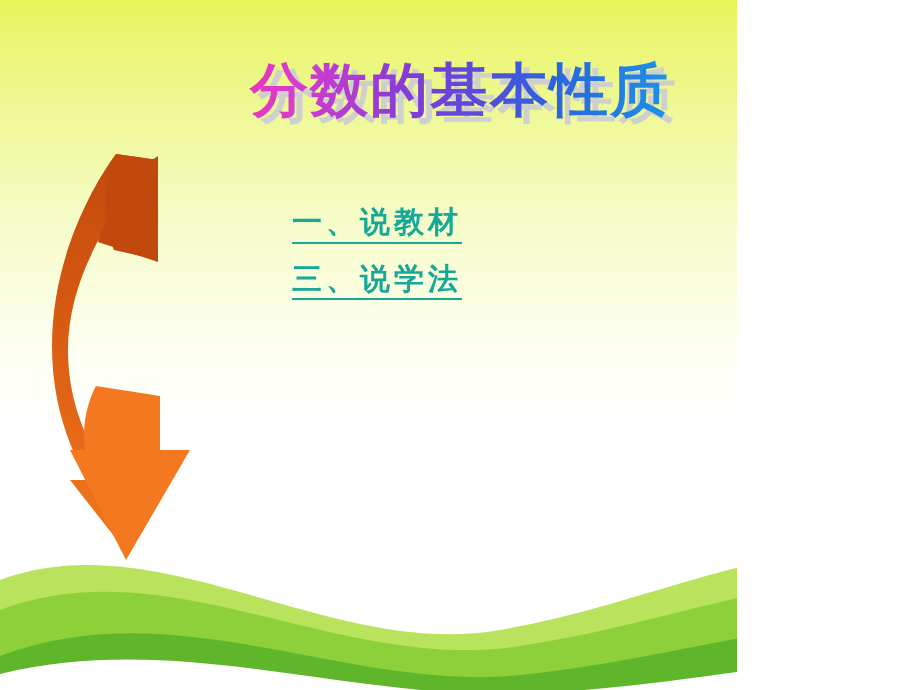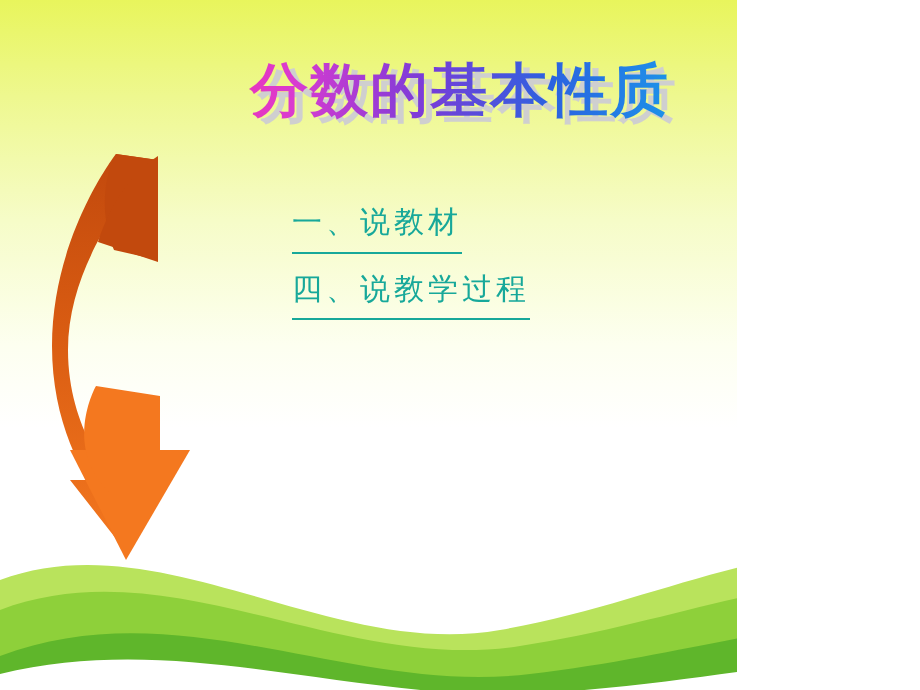--- a/index.html
+++ b/index.html
@@ -72,27 +72,27 @@
   
   #menu {
     position: absolute;
     left: 292px;
     top: 205px;
     width: 480px;
   }
   .menu-item {
     font-family: "DejaVu Serif", serif;
     font-size: 30px;
-    font-weight: normal;
+    font-weight: bold;
     color: #17a89a;
     letter-spacing: 4px;
     margin-bottom: 18px;
     display: inline-block;
     border-bottom: 2px solid #17a89a;
-    padding-bottom: 12px;
+    padding-bottom: 2px;
     line-height: 1.15;
     white-space: nowrap;
   }
   .menu-row {
     display: block;
   }
 </style>
 </head>
 <body>
 
@@ -132,17 +132,17 @@
     <path d="M118,6 L118,112 L58,92 C58,92 74,34 118,6 Z" fill="#c2490d"></path>
     <path d="M30,300 L150,300 L86,410 Z" fill="#f4781f"></path>
     <path d="M56,236 C56,236 20,300 74,346 L74,306 L120,306 L120,246 Z" fill="#f4781f"></path>
   </svg>
 
   <div id="menu">
     <div class="menu-row">
       <span class="menu-item">一、说教材</span>
     </div>
     <div class="menu-row">
-      <span class="menu-item">四、说教学过程</span>
+      <span class="menu-item">三、说学法</span>
     </div>
   </div>
 
 </div>
 
 </body></html>

